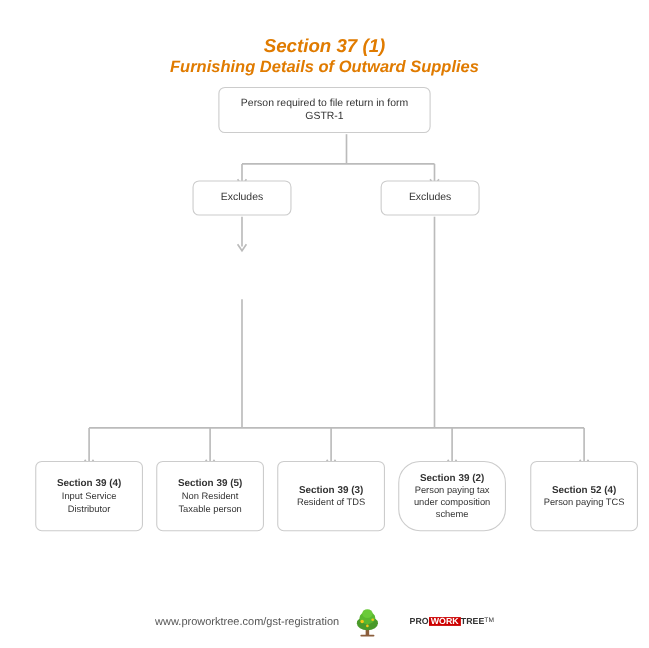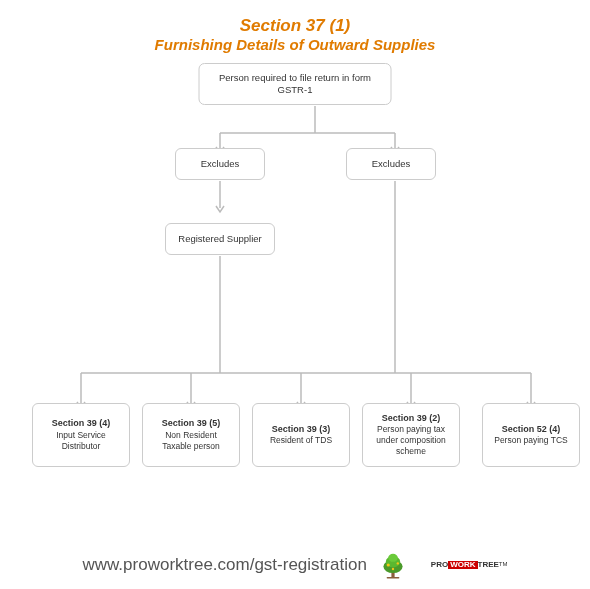--- a/index.html
+++ b/index.html
@@ -10,21 +10,21 @@
       font-family: Arial, sans-serif;
       overflow: hidden;
       position: relative;
     }
 
     .page-container {
       width: 590px;
       height: 589px;
       background: #fff;
       position: relative;
-      padding: 16px 20px 10px;
+      padding: 32px 20px 10px;
     }
 
     .header {
       text-align: center;
       margin-bottom: 10px;
     }
 
     .title-line1 {
       color: #e07b00;
       font-size: 17px;
@@ -95,21 +95,21 @@
     .node-bottom {
       width: 98px;
       height: 64px;
       top: 340px;
       font-size: 8.5px;
     }
 
     .node-b1 { left: 12px; }
     .node-b2 { left: 122px; }
     .node-b3 { left: 232px; }
-    .node-b4 { left: 342px; }
+    .node-b4 { left: 342px; border-radius: 20px; }
     .node-b5 { left: 462px; }
 
     .node-bold {
       font-weight: bold;
       display: block;
       font-size: 9px;
     }
 
     
     .connector-svg {
@@ -127,21 +127,21 @@
       bottom: 8px;
       left: 0;
       width: 100%;
       display: flex;
       align-items: center;
       justify-content: center;
       gap: 10px;
     }
 
     .footer-url {
-      font-size: 17px;
+      font-size: 10px;
       color: #555;
     }
 
     
     .logo-container {
       display: flex;
       align-items: center;
       gap: 2px;
     }
 
@@ -204,23 +204,20 @@
     </div>
 
     <div class="node node-includes">
       <span>Excludes</span>
     </div>
 
     <div class="node node-excludes">
       <span>Excludes</span>
     </div>
 
-    <div class="node node-registered">
-      <span>Registered Supplier</span>
-    </div>
 
     <div class="node node-bottom node-b1">
       <div>
         <span class="node-bold">Section 39 (4)</span>
         <span>Input Service Distributor</span>
       </div>
     </div>
 
     <div class="node node-bottom node-b2">
       <div>

